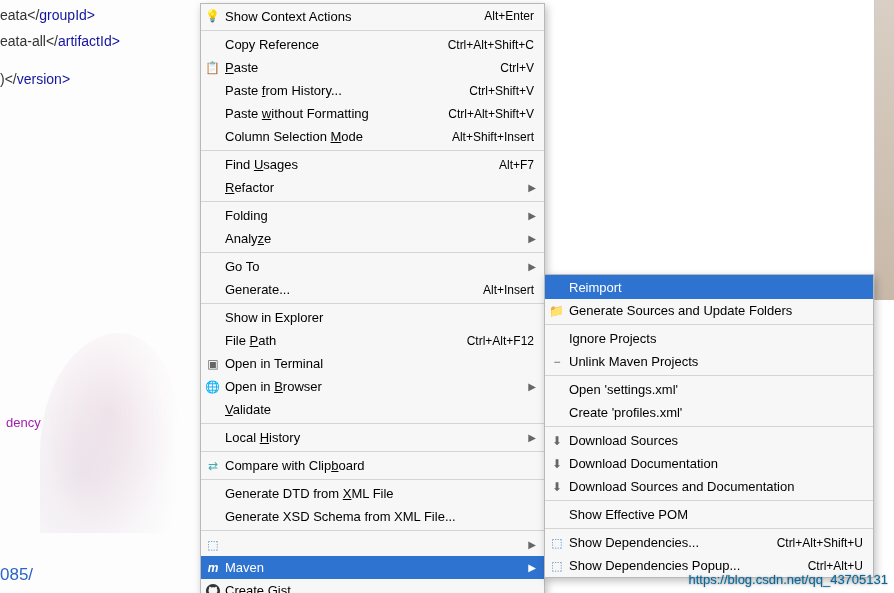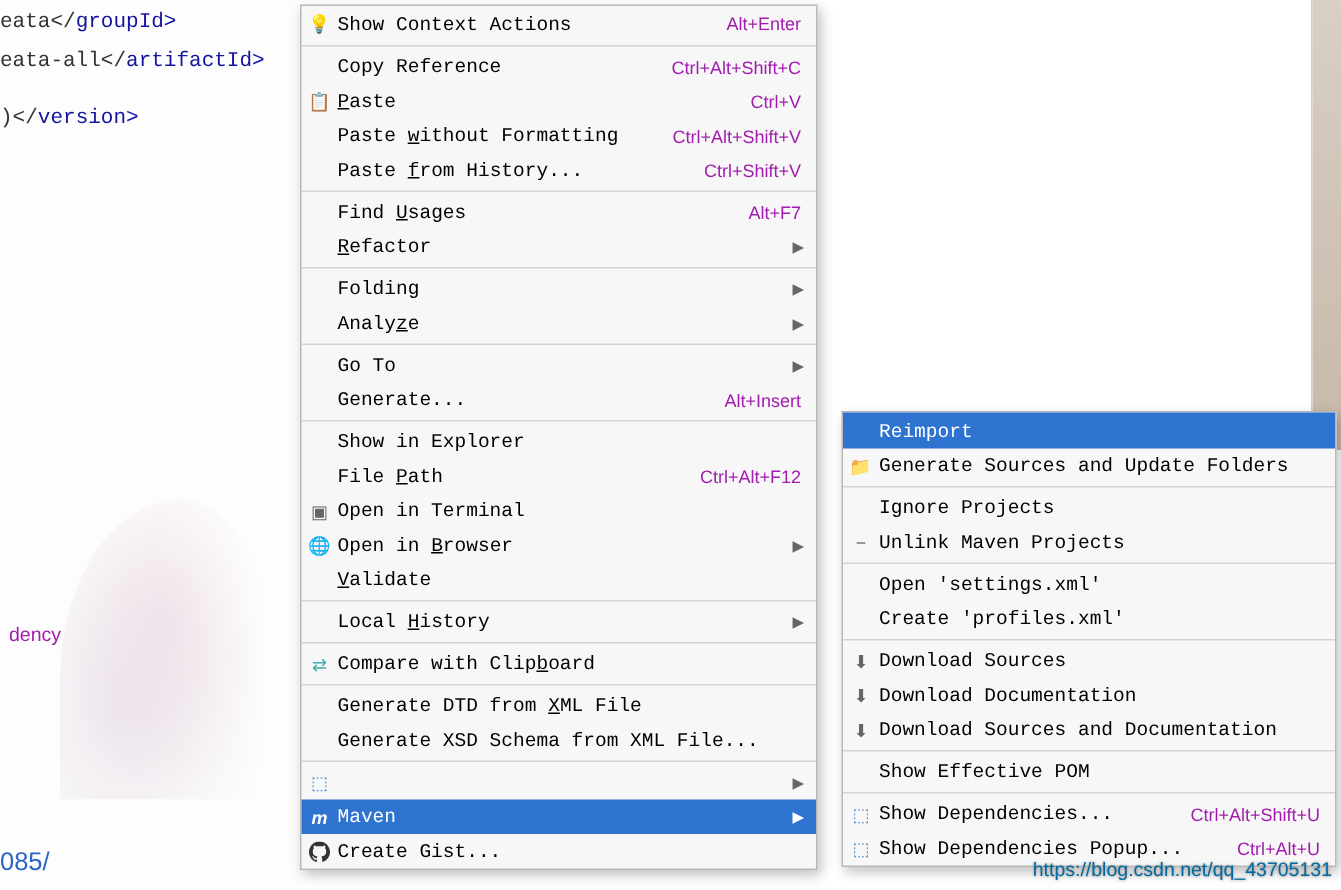--- a/index.html
+++ b/index.html
@@ -1,32 +1,32 @@
 <!DOCTYPE html>
 <html><head>
 <meta charset="utf-8">
 <style>
 * { margin: 0; padding: 0; box-sizing: border-box; }
 body { font-family: "Segoe UI", Arial, sans-serif; font-size: 13px; background: #fff; width: 894px; height: 593px; overflow: hidden; position: relative; }
-.code-bg { position: absolute; top: 0; left: 0; width: 200px; height: 100%; padding: 4px 0 0 0; font-family: Liberation Mono, monospace; font-size: 14px; line-height: 22px; color: #333; background: #fdfdfd; }
+.code-bg { position: absolute; top: 0; left: 0; width: 200px; height: 100%; padding: 4px 0 0 0; font-family: Liberation Sans, sans-serif; font-size: 14px; line-height: 22px; color: #333; background: #fdfdfd; }
 .tag { color: #1414a0; }
 .tag-close { color: #1414a0; }
 .code-line { white-space: nowrap; }
 .side-slice { position: absolute; right: 0; top: 0; width: 20px; height: 300px; background: linear-gradient(180deg, #d9cfc4, #c8b8a8); border-left: 1px solid #ccc; }
 .panel-label { position: absolute; left: 0; top: 413px; font-size: 13px; color: #a21caf; padding: 2px 6px; }
 .num-label { position: absolute; left: 0; top: 565px; font-size: 17px; color: #2a64c8; }
 .watermark-area { position: absolute; bottom: 60px; left: 40px; width: 140px; height: 200px; background: radial-gradient(ellipse at 50% 40%, rgba(220,180,200,0.25), transparent 70%), radial-gradient(ellipse at 30% 70%, rgba(180,150,180,0.2), transparent 70%); border-top-left-radius: 80px 120px; border-top-right-radius: 60px 100px; }
 .menu { position: absolute; background: #f7f7f7; border: 1px solid #b8b8b8; box-shadow: 2px 3px 8px rgba(0,0,0,0.25); }
 .menu-main { left: 200px; top: 3px; width: 345px; }
-.menu-sub { left: 561px; top: 274px; width: 330px; }
+.menu-sub { left: 544px; top: 274px; width: 330px; }
 .menu-item { display: flex; align-items: center; height: 23px; padding: 0 10px 0 24px; position: relative; cursor: default; }
 .menu-item.h24 { height: 24px; }
 .menu-item.selected { background: #2f73d0; color: #fff; }
-.menu-item .label { flex: 1; white-space: nowrap; font-family: Liberation Mono, monospace; }
-.menu-item .shortcut { color: #a21caf; font-size: 12px; margin-left: 8px; }
+.menu-item .label { flex: 1; white-space: nowrap; }
+.menu-item .shortcut { color: #000000; font-size: 12px; margin-left: 8px; }
 .menu-item .arrow { position: absolute; right: 8px; color: #666; font-size: 10px; }
 .menu-item.selected .arrow { color: #fff; }
 .menu-sep { height: 1px; background: #d4d4d4; margin: 2px 0; }
 .menu-item .icon { position: absolute; left: 4px; width: 16px; height: 16px; display: flex; align-items: center; justify-content: center; font-size: 12px; color: #666; }
 .mn { text-decoration: underline; }
 .blog-wm { position: absolute; right: 6px; bottom: 6px; color: #0369a1; font-size: 13px; font-family: Liberation Sans, sans-serif; z-index: 10; text-shadow: 0 0 2px #888; }
 </style>
 </head>
 <body>
 
@@ -51,26 +51,30 @@
   <div class="menu-item">
     <span class="label"><span>Copy Reference</span></span>
     <span class="shortcut">Ctrl+Alt+Shift+C</span>
   </div>
   <div class="menu-item">
     <span class="icon">📋</span>
     <span class="label"><span class="mn">P</span>aste</span>
     <span class="shortcut">Ctrl+V</span>
   </div>
   <div class="menu-item">
+    <span class="label">Paste <span class="mn">f</span>rom History...</span>
+    <span class="shortcut">Ctrl+Shift+V</span>
+  </div>
+  <div class="menu-item">
     <span class="label">Paste <span class="mn">w</span>ithout Formatting</span>
     <span class="shortcut">Ctrl+Alt+Shift+V</span>
   </div>
   <div class="menu-item">
-    <span class="label">Paste <span class="mn">f</span>rom History...</span>
-    <span class="shortcut">Ctrl+Shift+V</span>
+    <span class="label">Column Selection <span class="mn">M</span>ode</span>
+    <span class="shortcut">Alt+Shift+Insert</span>
   </div>
   <div class="menu-sep"></div>
   <div class="menu-item">
     <span class="label">Find <span class="mn">U</span>sages</span>
     <span class="shortcut">Alt+F7</span>
   </div>
   <div class="menu-item">
     <span class="label"><span class="mn">R</span>efactor</span>
     <span class="arrow">▶</span>
   </div>

